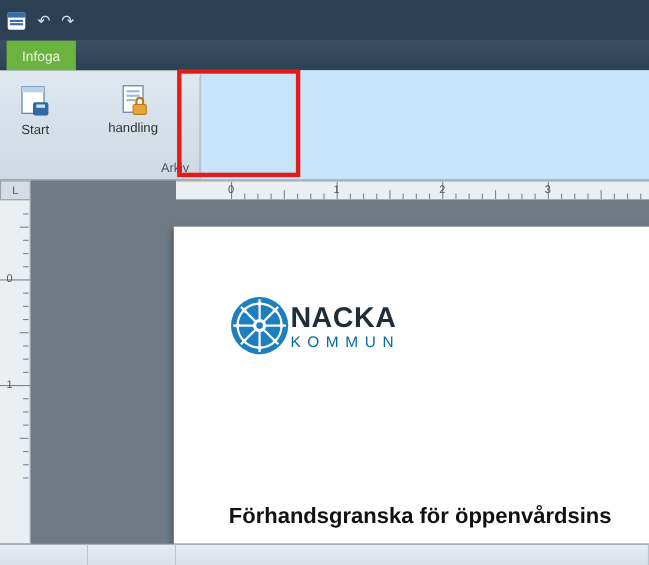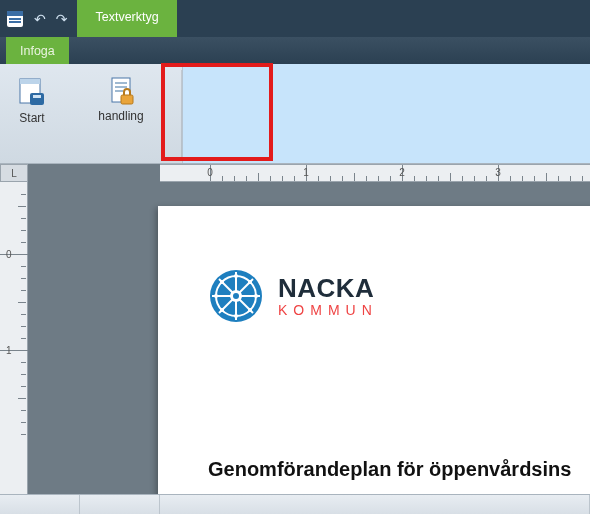--- a/index.html
+++ b/index.html
@@ -201,26 +201,26 @@
     top: 24px;
     width: 600px;
     height: 400px;
     background: #fff;
     box-shadow: -2px 2px 6px rgba(0,0,0,.3);
   }
 
   
   .logo-row {
     position: absolute; left: 50px; top: 62px;
-    display: flex; align-items: center; gap: 14px;
+    display: flex; align-items: center; 
   }
   .nacka-mark svg { display: block; }
   .nacka-text { display: flex; flex-direction: column; line-height: 1; }
   .nacka-text .n1 { font-weight: 700; font-size: 26px; color: #1f2d3a; letter-spacing: .5px; }
-  .nacka-text .n2 { font-size: 14px; letter-spacing: 6px; color: #ef4444; margin-top: 2px; }
+  .nacka-text .n2 { font-size: 14px; letter-spacing: 6px; color: #0369a1; margin-top: 2px; }
 
   .doc-heading {
     position: absolute; left: 50px; top: 252px;
     font-size: 20px; font-weight: 700; color: #111;
   }
 
   
   .statusbar {
     height: 20px;
     background: linear-gradient(#e8edf2, #d8dfe6);
@@ -244,21 +244,20 @@
       <svg class="svgicon" width="18" height="18" viewBox="0 0 18 18">
         <rect x="1" y="1" width="16" height="16" rx="2" fill="#fff"></rect>
         <rect x="1" y="1" width="16" height="5" fill="#3b6ea5"></rect>
         <rect x="3" y="8" width="12" height="2" fill="#3b6ea5"></rect>
         <rect x="3" y="11" width="12" height="2" fill="#3b6ea5"></rect>
       </svg>
     </span>
     <span class="icon" style="font-size:14px;color:#cfe0ef;cursor:pointer;">↶</span>
     <span class="icon" style="font-size:14px;color:#cfe0ef;cursor:pointer;">↷</span>
   </div>
-  <div class="tabgroup-label">Textverktyg</div>
 </div>
 
 <div class="tabstrip">
   <div style="width:6px"></div>
   <div class="tab contextual">Infoga</div>
 </div>
 
 <div class="ribbon">
   <div class="ribbon-group">
     <div class="ribbon-buttons">
@@ -283,20 +282,21 @@
             <rect x="10" y="7" width="12" height="2" fill="#9fb9d1"></rect>
             <rect x="10" y="11" width="12" height="2" fill="#9fb9d1"></rect>
             <rect x="10" y="15" width="8" height="2" fill="#9fb9d1"></rect>
             <rect x="16" y="20" width="12" height="9" rx="1.5" fill="#e9a43a" stroke="#b6791b"></rect>
             <path d="M19 20 v-3 a3 3 0 0 1 6 0 v3" fill="none" stroke="#b6791b" stroke-width="2"></path>
           </svg>
         </span>
         <span class="biglabel" style="margin-top:-2px">handling</span>
       </div>
     </div>
+    <div class="ribbon-grouplabel">Arkiv</div>
   </div>
   <div class="ribbon-right"></div>
 
   <div class="highlight-box" style="left:161px; top:-1px; width:112px; height:98px;"></div>
 </div>
 
 <div class="ruler-row">
   <div class="ruler-corner">L</div>
   <div class="ruler-left-gap"></div>
   <div class="hruler" id="hruler">
@@ -387,21 +387,21 @@
             <circle cx="14" cy="42" r="2" fill="#fff"></circle>
             <circle cx="42" cy="42" r="2" fill="#fff"></circle>
           </svg>
         </span>
         <span class="nacka-text">
           <span class="n1">NACKA</span>
           <span class="n2">KOMMUN</span>
         </span>
       </div>
 
-      <div class="doc-heading">Genomförandeplan för öppenvårdsins</div>
+      <div class="doc-heading">Förhandsgranska för öppenvårdsins</div>
     </div>
   </div>
 </div>
 
 <div class="statusbar">
   <div class="seg" style="width:80px"></div>
   <div class="seg" style="width:80px"></div>
   <div class="seg" style="flex:1"></div>
 </div>
 

